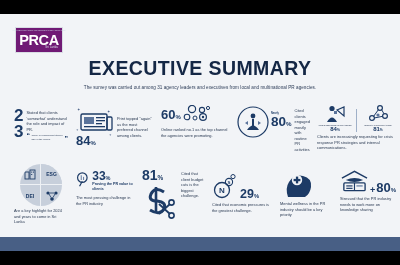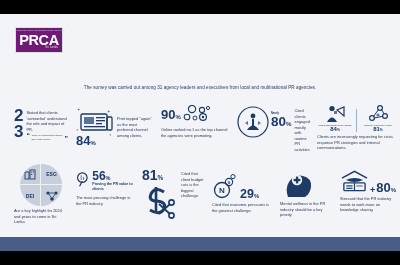--- a/index.html
+++ b/index.html
@@ -105,20 +105,21 @@
   <div class="letterbox" id="lb-top"></div>
 
   <div id="slide">
 
     <div id="logo">
       <div class="micro">THE PUBLIC RELATIONS AND COMMUNICATIONS ASSOCIATION</div>
       <div class="word">PRCA</div>
       <div class="sub">Sri Lanka</div>
     </div>
 
+    <div id="title">EXECUTIVE SUMMARY</div>
     <div id="subtitle">The survey was carried out among 31 agency leaders and executives from local and multinational PR agencies.</div>
 
     <div class="row" id="row1">
 
       <div class="cell" id="b1">
         <div>
           <div class="frac">2</div>
           <div class="frac">3</div>
         </div>
         <div class="txtwrap">
@@ -146,21 +147,21 @@
             <rect x="16" y="13" width="6" height="1.3" fill="#1d3b66"></rect>
             <rect x="4" y="16" width="21" height="1.3" fill="#1d3b66"></rect>
           </svg>
           <div class="statnum num"><span>84</span><span class="pct">%</span></div>
         </div>
         <div class="blurb" style="padding-top:10px;">Print topped "again" as the most preferred channel among clients.</div>
       </div>
 
       <div class="cell" id="b3">
         <div class="headline">
-          <div class="statnum num"><span>90</span><span class="pct">%</span></div>
+          <div class="statnum num"><span>60</span><span class="pct">%</span></div>
           <svg class="ico" width="30" height="20" viewBox="0 0 30 20" style="margin-top:-3px;">
             <circle cx="9" cy="4" r="3.6" fill="none" stroke="#1d3b66" stroke-width="1.2"></circle>
             <circle cx="19" cy="5" r="2.6" fill="none" stroke="#1d3b66" stroke-width="1.1"></circle>
             <circle cx="25" cy="3" r="1.6" fill="none" stroke="#1d3b66" stroke-width="1"></circle>
             <circle cx="4" cy="12" r="2.8" fill="none" stroke="#1d3b66" stroke-width="1.1"></circle>
             <circle cx="12" cy="13" r="2" fill="none" stroke="#1d3b66" stroke-width="1"></circle>
             <circle cx="20" cy="12" r="3.4" fill="none" stroke="#1d3b66" stroke-width="1.2"></circle>
             <circle cx="20" cy="12" r="1.2" fill="#1d3b66"></circle>
           </svg>
         </div>
@@ -243,21 +244,21 @@
 
       <div class="cell" id="c2">
         <div class="headline">
           <svg class="ico" width="18" height="20" viewBox="0 0 18 20">
             <circle cx="8" cy="7" r="6" fill="none" stroke="#1d3b66" stroke-width="1.5"></circle>
             <path d="M4.5 18 L8 11.5" stroke="#1d3b66" stroke-width="1.5"></path>
             <rect x="6" y="4" width="1.2" height="6" fill="#5b749b"></rect>
             <rect x="9" y="6" width="1.2" height="4" fill="#5b749b"></rect>
           </svg>
           <div>
-            <div class="statnum num"><span>56</span><span class="pct">%</span></div>
+            <div class="statnum num"><span>33</span><span class="pct">%</span></div>
             <div class="caption">Proving the PR value to clients</div>
           </div>
         </div>
         <div class="blurb" style="margin-top:3px;">The most pressing challenge in the PR industry</div>
       </div>
 
       <div class="cell" id="c3">
         <div class="headline">
           <div>
             <div class="statnum num"><span>81</span><span class="pct">%</span></div>

